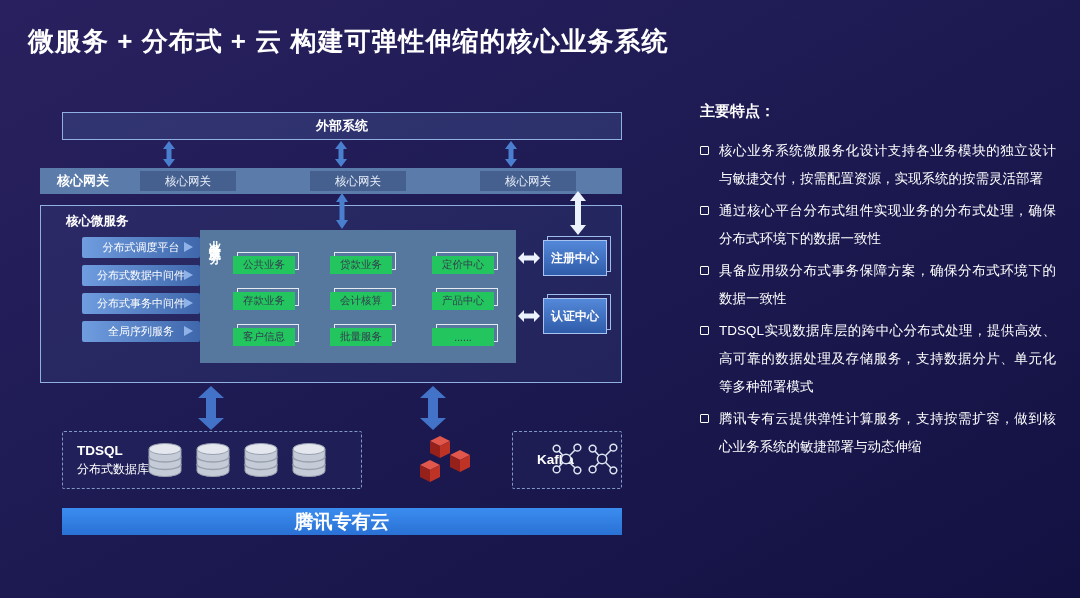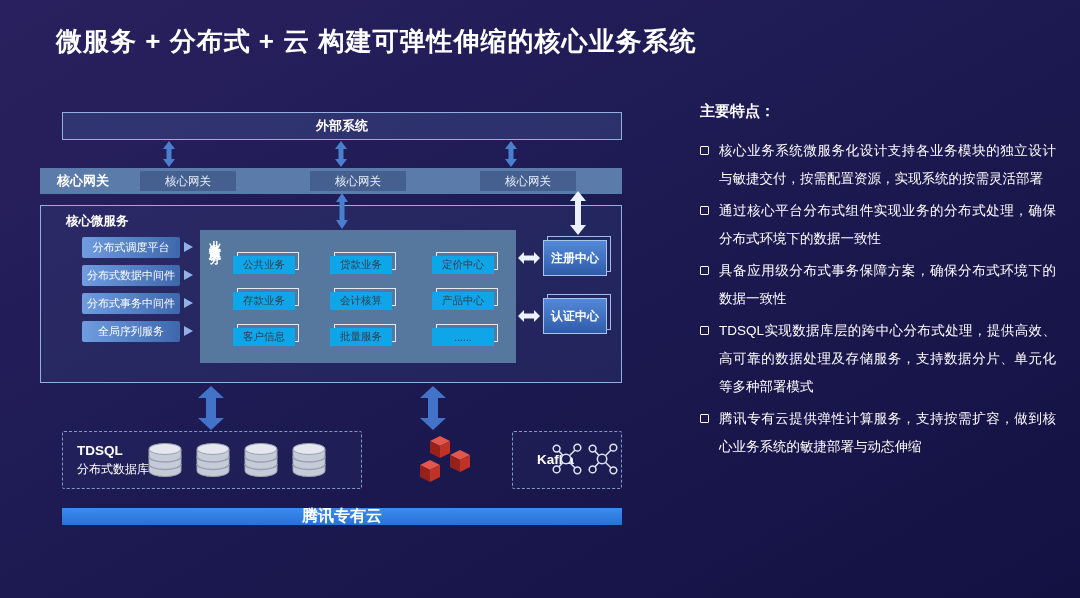--- a/index.html
+++ b/index.html
@@ -1,77 +1,77 @@
 <!DOCTYPE html>
 <html><head>
 <meta charset="utf-8">
 <style>
   * { margin:0; padding:0; box-sizing:border-box; }
   html,body { width:1080px; height:598px; }
   body { font-family:"Liberation Sans","DejaVu Sans",sans-serif; }
   .slide { position:relative; width:1080px; height:598px; overflow:hidden;
            background:linear-gradient(150deg,#29215f 0%, #1d1a52 48%, #131142 100%); }
   .title { position:absolute; left:28px; top:24px; font-size:26px; font-weight:bold;
-           color:#ffffff; letter-spacing:1px;margin-left:28px; }
+           color:#ffffff; letter-spacing:1px; }
 
   
   .ext-box { position:absolute; left:62px; top:112px; width:560px; height:28px;
              border:1px solid #8fb0e0; background:rgba(92,126,192,0.22);
              color:#fff; font-size:13px; font-weight:bold;
              display:flex; align-items:center; justify-content:center; }
 
   .gw-band { position:absolute; left:40px; top:168px; width:582px; height:26px;
              background:#5b7baa; }
   .gw-label { position:absolute; left:17px; top:0; height:100%; display:flex; align-items:center;
               color:#fff; font-size:13px; font-weight:bold; }
   .gw-node { position:absolute; top:3px; height:20px; width:96px; background:#45608e;
              color:#e9effa; font-size:11.5px; display:flex; align-items:center; justify-content:center; }
 
   .core-box { position:absolute; left:40px; top:205px; width:582px; height:178px;
               border:1px solid #8fb0e0; background:rgba(82,112,178,0.14); }
   .core-label { position:absolute; left:66px; top:213px; color:#fff; font-size:12.5px; font-weight:bold; z-index:3; }
 
-  .mw-box { position:absolute; left:82px; width:98px; height:21px; border-radius:2px;
+  .mw-box { position:absolute; left:82px; width:118px; height:21px; border-radius:2px;
             background:linear-gradient(90deg,#6f9ddf,#3f67ac); color:#fff; font-size:11px;
             display:flex; align-items:center; justify-content:center; z-index:3; }
   .rarrow { position:absolute; left:184px; width:0; height:0; z-index:3;
             border-top:5px solid transparent; border-bottom:5px solid transparent;
             border-left:9px solid #8fb3e8; }
 
   .biz-box { position:absolute; left:200px; top:230px; width:316px; height:133px;
              background:#56789f; z-index:2; }
   .biz-vlabel { position:absolute; left:6px; top:0; height:100%; display:flex; align-items:center;
                 writing-mode:vertical-rl; text-orientation:upright; letter-spacing:3px;
                 color:#fff; font-size:12px; font-weight:bold; }
   .svc { position:absolute; width:62px; height:18px; }
   .svc .ghost { position:absolute; left:4px; top:-4px; width:100%; height:100%;
                 border:1px solid rgba(255,255,255,0.85); }
-  .svc .face { position:absolute; left:0; top:0; width:100%; height:100%; background:#0ea5e9;
+  .svc .face { position:absolute; left:0; top:0; width:100%; height:100%; background:#22c55e;
                color:#33404f; font-size:10.5px; display:flex; align-items:center; justify-content:center; }
 
   .center-node { position:absolute; width:64px; height:36px; z-index:3; }
   .center-node .ghost { position:absolute; left:4px; top:-4px; width:100%; height:100%;
                         border:1px solid #9fbdea; }
   .center-node .face { position:absolute; left:0; top:0; width:100%; height:100%;
                        background:linear-gradient(180deg,#5488d8,#2f5cab); border:1px solid #a8c4ee;
                        color:#fff; font-size:12px; font-weight:bold;
                        display:flex; align-items:center; justify-content:center; }
 
   .arrow { position:absolute; z-index:5; }
 
   .infra-box { position:absolute; height:58px; top:431px; border:1px dashed #8099c8;
                border-radius:2px; background:rgba(90,120,185,0.06); }
   .infra-label { position:absolute; top:0; height:100%; display:flex; flex-direction:column;
                  justify-content:center; color:#fff; }
   .infra-name { font-size:13.5px; font-weight:bold; line-height:18px; }
   .infra-desc { font-size:12px; line-height:18px; }
   .cyl { position:absolute; top:442px; }
 
-  .cloud-bar { position:absolute; left:62px; top:508px; width:560px; height:17px;
-               background:linear-gradient(180deg,#3b8cf0,#2a71d4); color:#fff; font-size:16px;
+  .cloud-bar { position:absolute; left:62px; top:508px; width:560px; height:27px;
+               background:linear-gradient(180deg,#3b8cf0,#2a71d4); color:#fff; font-size:19px;
                font-weight:bold; display:flex; align-items:center; justify-content:center; }
 
   
   .features { position:absolute; left:700px; top:102px; width:356px; }
   .features-heading { font-size:15px; font-weight:bold; color:#fff; margin-bottom:16px; }
   .feature-item { display:flex; color:#fff; font-size:13.5px; line-height:28px;
                   text-align:justify; margin-bottom:4px; }
   .bullet { flex:0 0 auto; width:9px; height:9px; border:1.5px solid #fff; border-radius:1px;
             margin:9px 10px 0 0; }
 </style>

